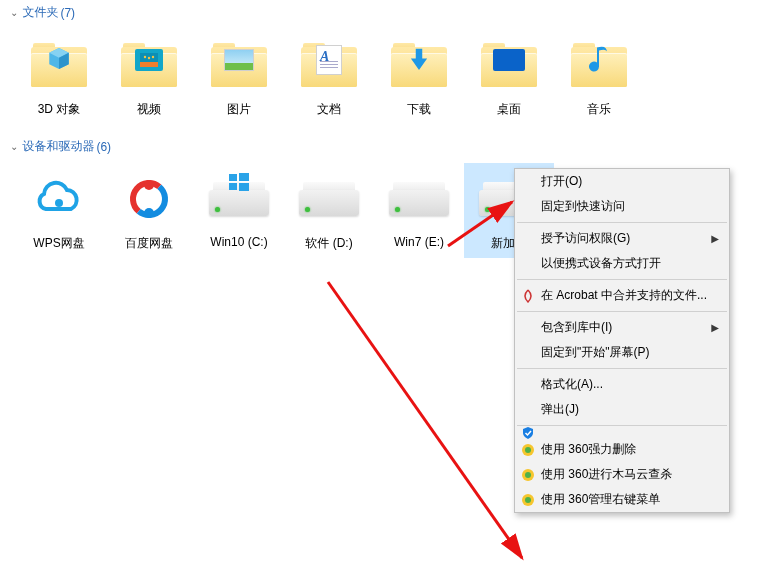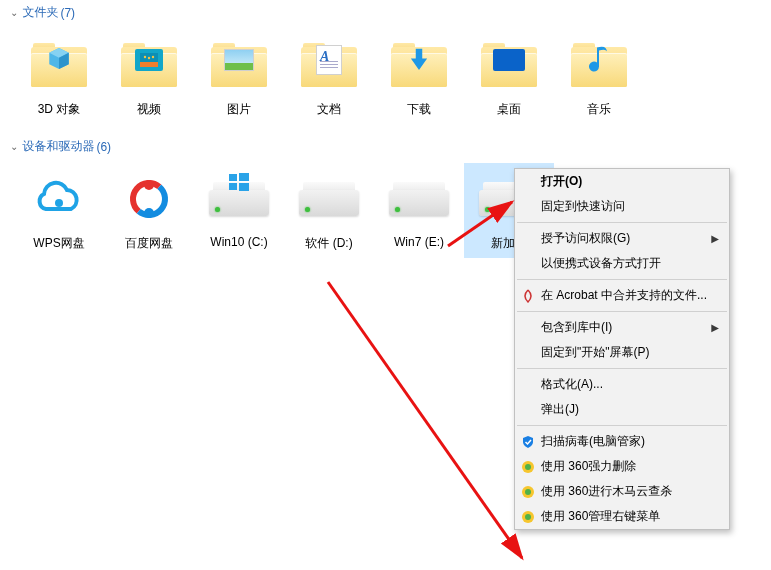--- a/index.html
+++ b/index.html
@@ -23,21 +23,21 @@
   .folder .content { position: absolute; left: 50%; top: 38%; transform: translate(-50%, -50%); }
   
   .drive { position: relative; width: 60px; height: 34px; }
   .drive .body { position: absolute; bottom: 0; width: 60px; height: 26px; background: linear-gradient(#f2f2f2, #d9d9d9); border-radius: 3px; box-shadow: 0 1px 2px rgba(0,0,0,.15); }
   .drive .top { position: absolute; top: 0; left: 4px; right: 4px; height: 14px; background: linear-gradient(#fafafa, #e6e6e6); border-radius: 2px; }
   .drive .led { position: absolute; bottom: 4px; left: 6px; width: 5px; height: 5px; background: #3fbf3f; border-radius: 50%; box-shadow: 0 0 2px #3fbf3f; }
   .drive .winlogo { position: absolute; top: -10px; left: 50%; transform: translateX(-50%); }
   
   .context-menu { position: absolute; top: 168px; left: 514px; width: 216px; background: #f2f2f2; border: 1px solid #c1c1c1; box-shadow: 2px 3px 6px rgba(0,0,0,.25); font-size: 12px; }
   .menu-item { display: flex; align-items: center; padding: 4px 10px 4px 26px; position: relative; color: #000; cursor: default; white-space: nowrap; }
-  .menu-item.bold { font-weight: bold; }
+  .menu-item.bold { font-weight: normal; }
   .menu-item .arrow { margin-left: auto; font-size: 10px; color: #3a3a3a; }
   .menu-item .mi-icon { position: absolute; left: 5px; width: 16px; height: 16px; display: flex; align-items: center; justify-content: center; }
   .menu-sep { height: 1px; background: #d0d0d0; margin: 3px 2px; }
   
   
   .red-arrow { position: absolute; pointer-events: none; }
   
   
   .cube3d { width: 26px; height: 26px; }
   .vidthumb { width: 28px; height: 22px; background: #12a6c9; border-radius: 2px; display:flex; align-items:center; justify-content:center; }
@@ -307,21 +307,20 @@
       <span>弹出(J)</span>
     </div>
   <div class="menu-sep"></div>
   <div class="menu-item">
     <span class="mi-icon">
         <svg width="14" height="14" viewBox="0 0 14 14">
           <path d="M7 1 L12 3 V7 C12 10 9 12 7 13 C5 12 2 10 2 7 V3 Z" fill="#1a7fe3"></path>
           <path d="M4.5 7 L6.5 9 L10 5" fill="none" stroke="#fff" stroke-width="1.5"></path>
         </svg>
       </span>
-    <span>扫描病毒(电脑管家)</span>
     </div>
   <div class="menu-item">
     <span class="mi-icon">
         <svg width="14" height="14" viewBox="0 0 14 14">
           <circle cx="7" cy="7" r="6" fill="#f6c62e"></circle>
           <circle cx="7" cy="7" r="3" fill="#4fb14a"></circle>
         </svg>
       </span>
     <span>使用 360强力删除</span>
     </div>

